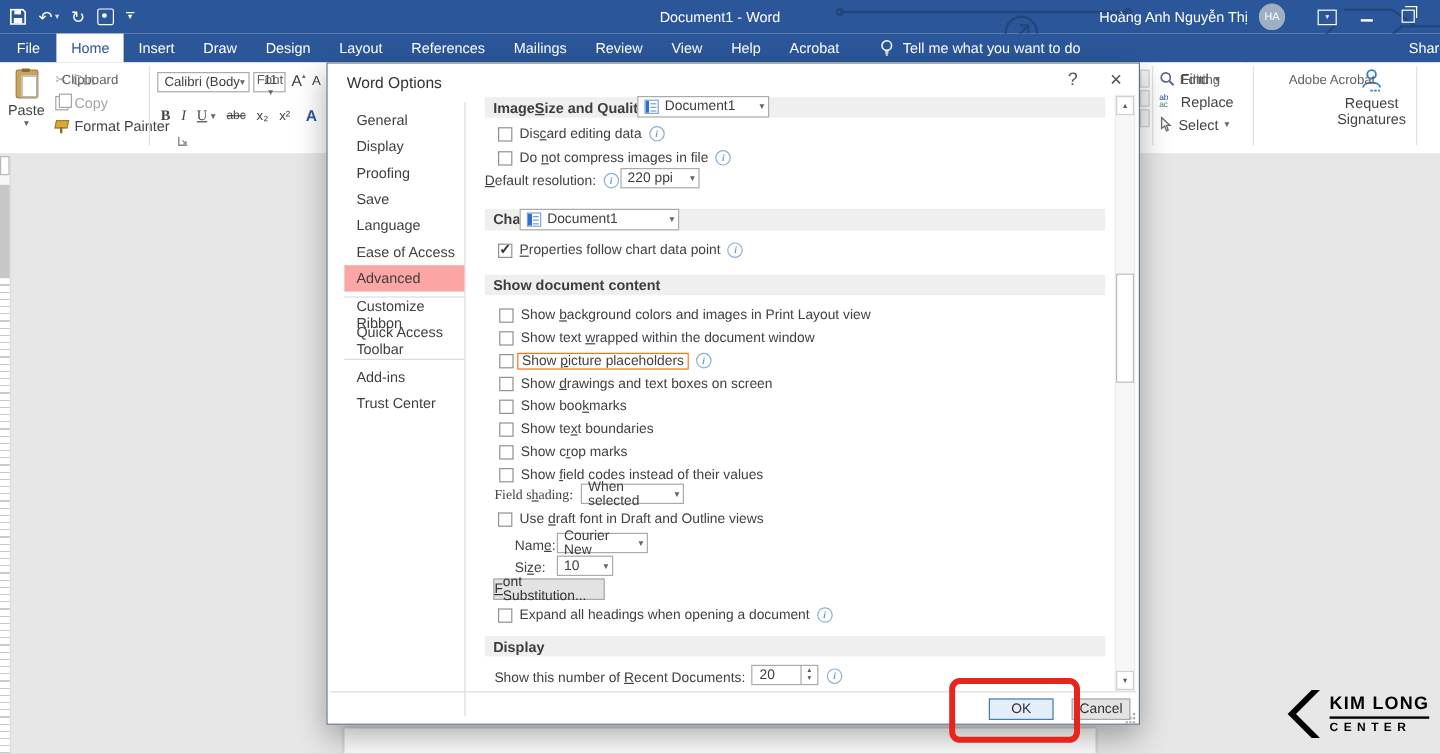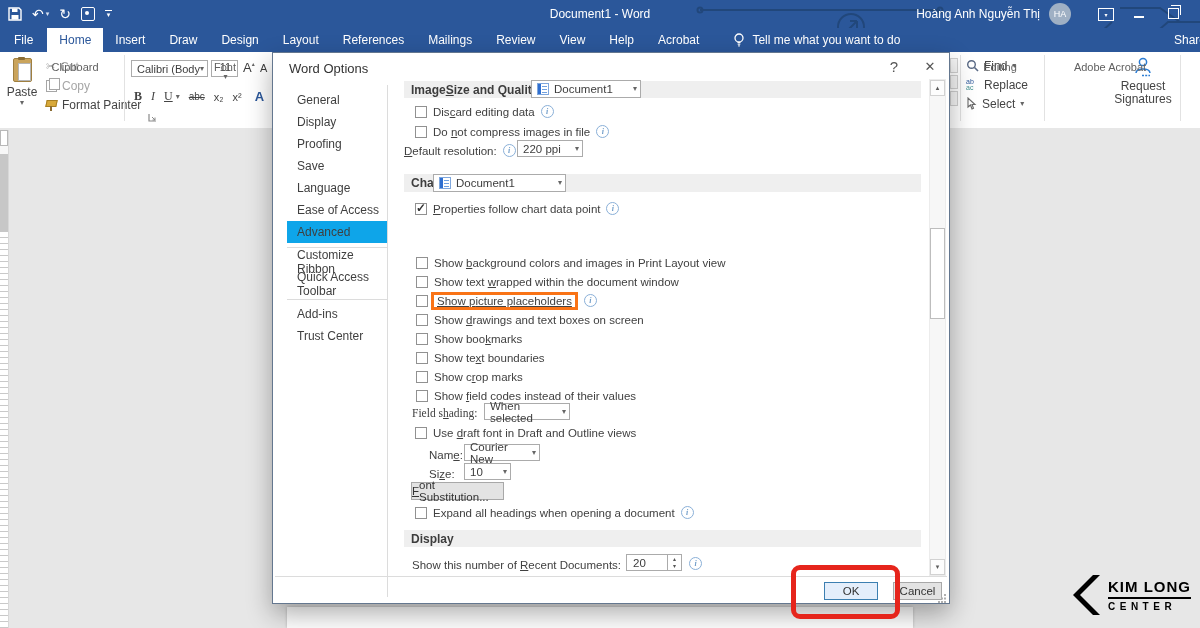--- a/index.html
+++ b/index.html
@@ -18,21 +18,21 @@
   .gdiv{width:1px;background:#e2e2e2;top:3px;height:66px;}
   .glabel{font-size:11px;color:#606060;text-align:center;top:61px;}
   .rbtnrow{display:flex;align-items:center;gap:5px;height:17px;}
   .gray{color:#a6a6a6;}
   .fbtn{font-size:12px;color:#444;}
   .combo{display:flex;align-items:center;justify-content:space-between;border:1px solid #ababab;background:#fff;height:17px;font-size:11.5px;padding:0 3px 0 5px;color:#3d3d3d;box-sizing:border-box;}
   .caret{font-size:8px;color:#666;line-height:8px;}
   
   .dialog{left:272px;top:52px;width:678px;height:552px;background:#fff;border:1px solid #64778f;box-shadow:0 10px 24px rgba(0,0,0,.32);box-sizing:border-box;}
   .side-item{left:14px;width:100px;height:22px;display:flex;align-items:center;padding-left:10px;box-sizing:border-box;font-size:12px;color:#3f3f3f;cursor:default;}
-  .side-item.sel{background:#0ea5e9;}
+  .side-item.sel{background:#fca5a5;}
   .secbar{background:#efefef;height:17px;display:flex;align-items:center;padding-left:7px;font-weight:bold;color:#3d3d3d;font-size:12px;box-sizing:border-box;}
   .row{display:flex;align-items:center;gap:6px;height:15px;font-size:11.5px;color:#414141;}
   .cb{width:12px;height:12px;border:1px solid #919191;background:#fff;box-sizing:border-box;flex:0 0 auto;position:relative;}
   .cb .mark{position:absolute;left:0px;top:-3px;font-size:12px;color:#333;font-weight:bold;}
   .info{width:11px;height:11px;border:1px solid #8ab0d8;border-radius:50%;color:#6f9cc9;
         font:italic bold 8px "Liberation Serif",serif;display:flex;align-items:center;justify-content:center;flex:0 0 auto;}
   .docicon{width:12px;height:12px;border:1px solid #7fa7dd;background:linear-gradient(90deg,#2f6fd0 0 3px,#fff 3px);box-sizing:border-box;position:relative;flex:0 0 auto;}
   .docicon:before{content:"";position:absolute;left:4px;right:1px;top:2px;height:1px;background:#6fa0e0;box-shadow:0 3px 0 #6fa0e0,0 6px 0 #6fa0e0;}
   .btn{display:flex;align-items:center;justify-content:center;border:1px solid #a8a8a8;background:#e3e3e3;font-size:11.5px;color:#333;box-sizing:border-box;cursor:default;}
   .btn.default{border:1px solid #3c7fb1;background:#e4eefb;}
@@ -287,31 +287,32 @@
       <span class="caret">▾</span>
     </div>
     <div class="abs row" style="left:142px;top:148px;">
       <span class="cb">
           <span class="mark">✓</span>
         </span>
       <span><u>P</u>roperties follow chart data point</span>
       <span class="info">i</span>
     </div>
 
+    <div class="abs secbar" style="left:131px;top:176px;width:517px;">Show document content</div>
     <div class="abs row" style="left:143px;top:221px;">
       <span class="cb"></span>
         <span>Show text <u>w</u>rapped within the document window</span>
     </div>
     <div class="abs row" style="left:143px;top:202px;">
       <span class="cb"></span>
         <span>Show <u>b</u>ackground colors and images in Print Layout view</span>
     </div>
     <div class="abs row" style="left:143px;top:240px;">
       <span class="cb"></span>
-      <span style="border:3px solid #f97316;padding:0 3px;margin-left:-3px;text-decoration:underline;">Show <u>p</u>icture placeholders</span>
+      <span style="border:1px solid #f97316;padding:0 3px;margin-left:-3px;">Show <u>p</u>icture placeholders</span>
       <span class="info">i</span>
     </div>
     <div class="abs row" style="left:143px;top:259px;">
       <span class="cb"></span>
         <span>Show <u>d</u>rawings and text boxes on screen</span>
     </div>
     <div class="abs row" style="left:143px;top:278px;">
       <span class="cb"></span>
         <span>Show boo<u>k</u>marks</span>
     </div>

